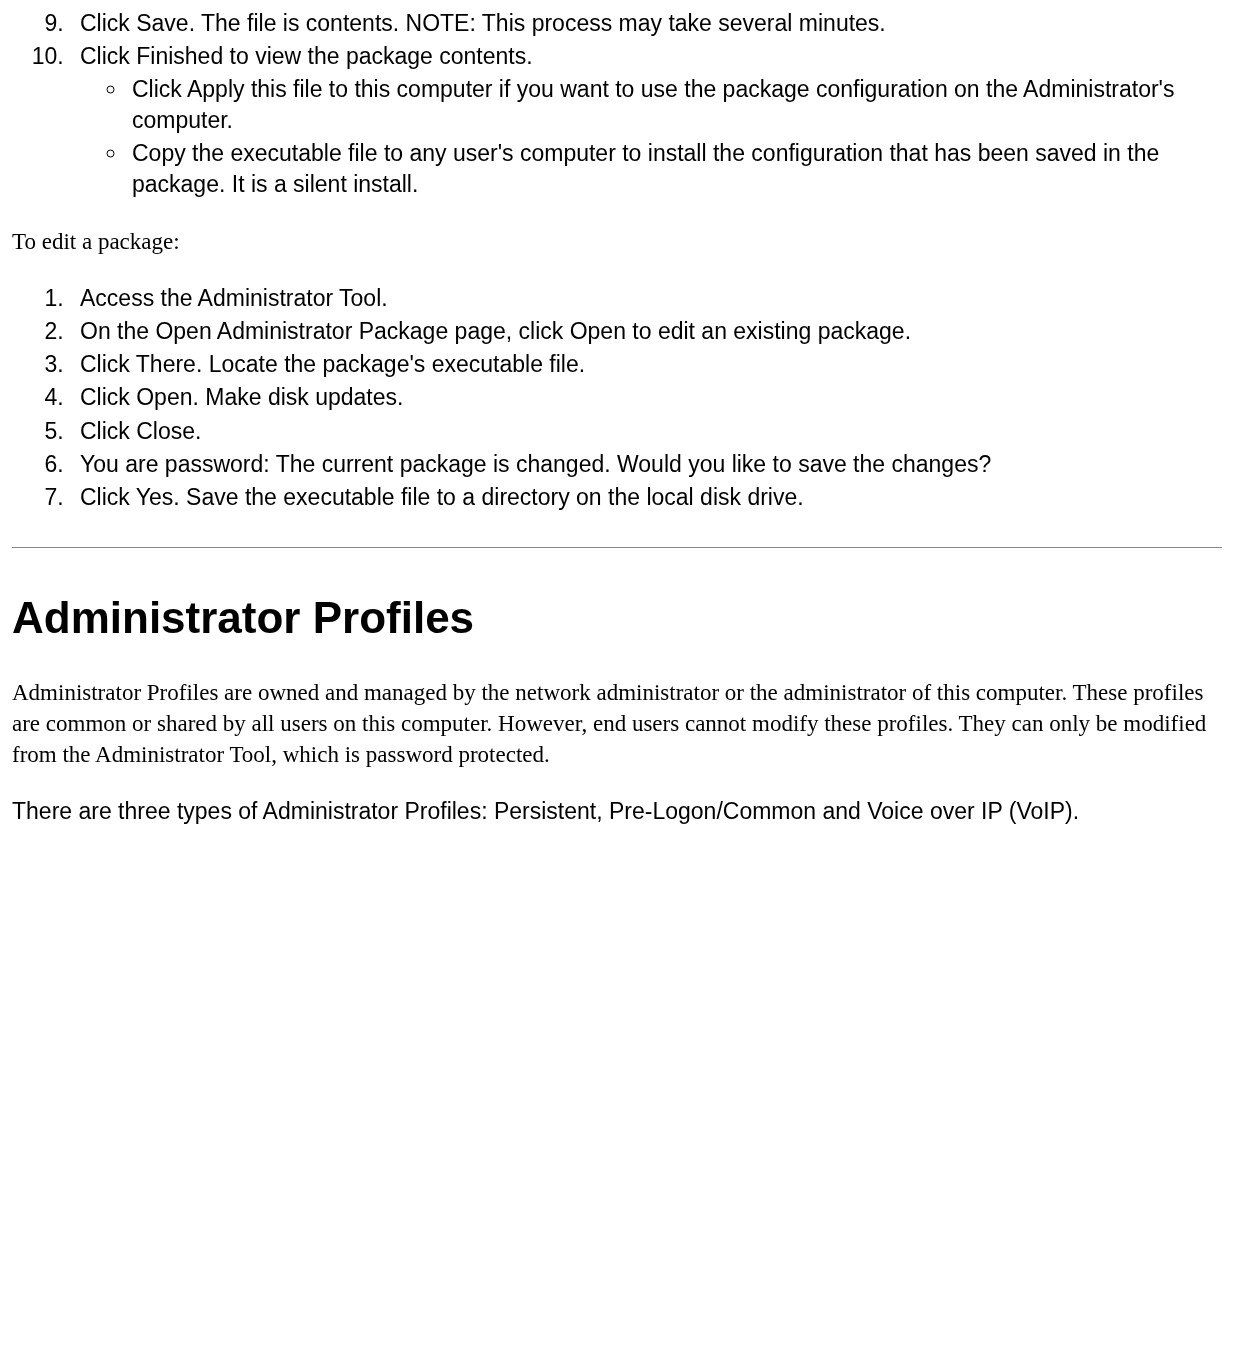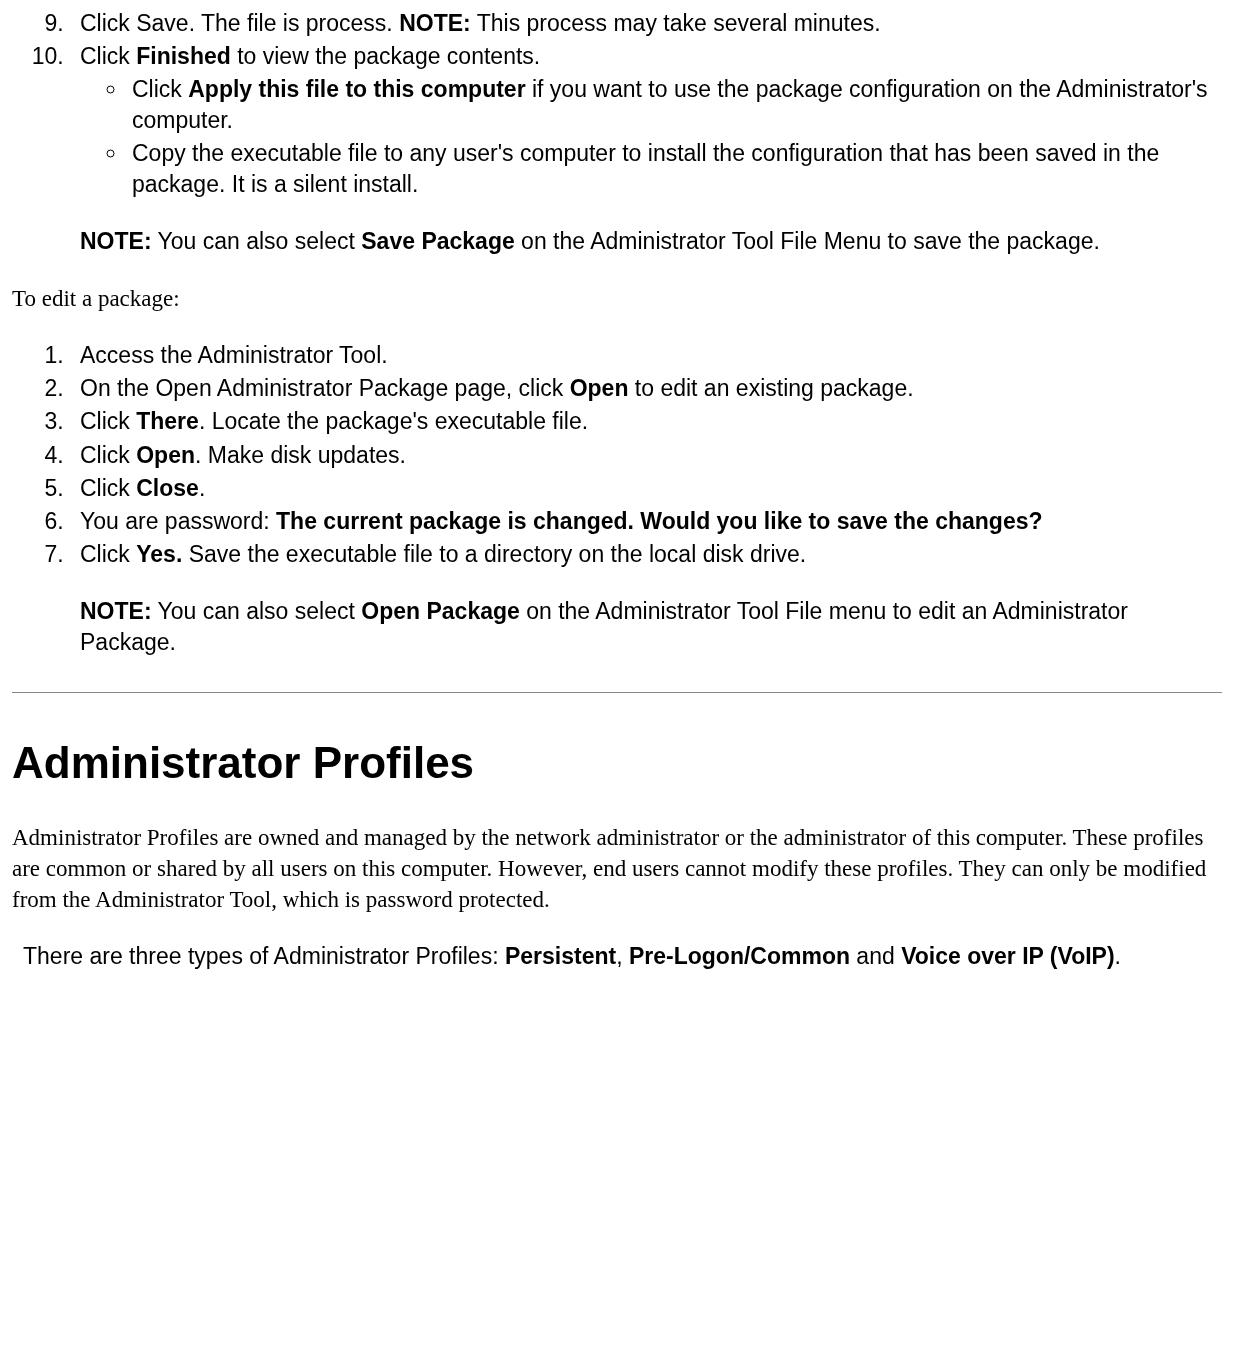--- a/index.html
+++ b/index.html
@@ -31,52 +31,49 @@
     }
     .note-block {
       margin-top: 26px;
       margin-bottom: 2px;
     }
     p.para {
       margin: 26px 0;
       font-family: Liberation Serif, serif;
     }
     p.tight {
-      margin: 10px 0 26px 11px;
+      margin: 10px 0 26px 0;
     }
     hr {
       border: none;
       border-top: 1px solid #888;
       margin: 34px 0 40px 0;
     }
     h2 {
       font-size: 44px;
       font-weight: bold;
       margin: 0 0 30px 0;
     }
-    b { font-weight: bold; text-align: right; }
+    b { font-weight: normal; text-align: right; }
   </style>
 </head>
 <body>
 
 <ol class="main-list" start="9">
   <li>
-    <span>Click Save. The file is process. </span><b>NOTE:</b><span> This process may take several minutes.</span>
+    <span>Click Save. The file is contents. </span><b>NOTE:</b><span> This process may take several minutes.</span>
   </li>
   <li>
     <span>Click </span><b>Finished</b><span> to view the package contents.</span>
     <ul class="sub-list">
       <li>
         <span>Click </span><b>Apply this file to this computer</b><span> if you want to use the package configuration on the Administrator's computer.</span>
       </li>
       <li>Copy the executable file to any user's computer to install the configuration that has been saved in the package. It is a silent install.</li>
     </ul>
-    <div class="note-block">
-      <b>NOTE:</b><span> You can also select </span><b>Save Package</b><span> on the Administrator Tool File Menu to save the package.</span>
-    </div>
   </li>
 </ol>
 
 <p class="para">To edit a package:</p>
 
 <ol class="main-list">
   <li>Access the Administrator Tool.</li>
   <li>
     <span>On the Open Administrator Package page, click </span><b>Open</b><span> to edit an existing package.</span>
   </li>
@@ -87,23 +84,20 @@
     <span>Click </span><b>Open</b><span>. Make disk updates.</span>
   </li>
   <li>
     <span>Click </span><b>Close</b><span>.</span>
   </li>
   <li>
     <span>You are password: </span><b>The current package is changed. Would you like to save the changes?</b>
   </li>
   <li>
     <span>Click </span><b>Yes.</b><span> Save the executable file to a directory on the local disk drive.</span>
-    <div class="note-block">
-      <b>NOTE:</b><span> You can also select </span><b>Open Package</b><span> on the Administrator Tool File menu to edit an Administrator Package.</span>
-    </div>
   </li>
 </ol>
 
 <hr>
 
 <h2>Administrator Profiles</h2>
 
 <p class="para">Administrator Profiles are owned and managed by the network administrator or the administrator of this computer. These profiles are common or shared by all users on this computer. However, end users cannot modify these profiles. They can only be modified from the Administrator Tool, which is password protected.</p>
 
 <p class="tight">

